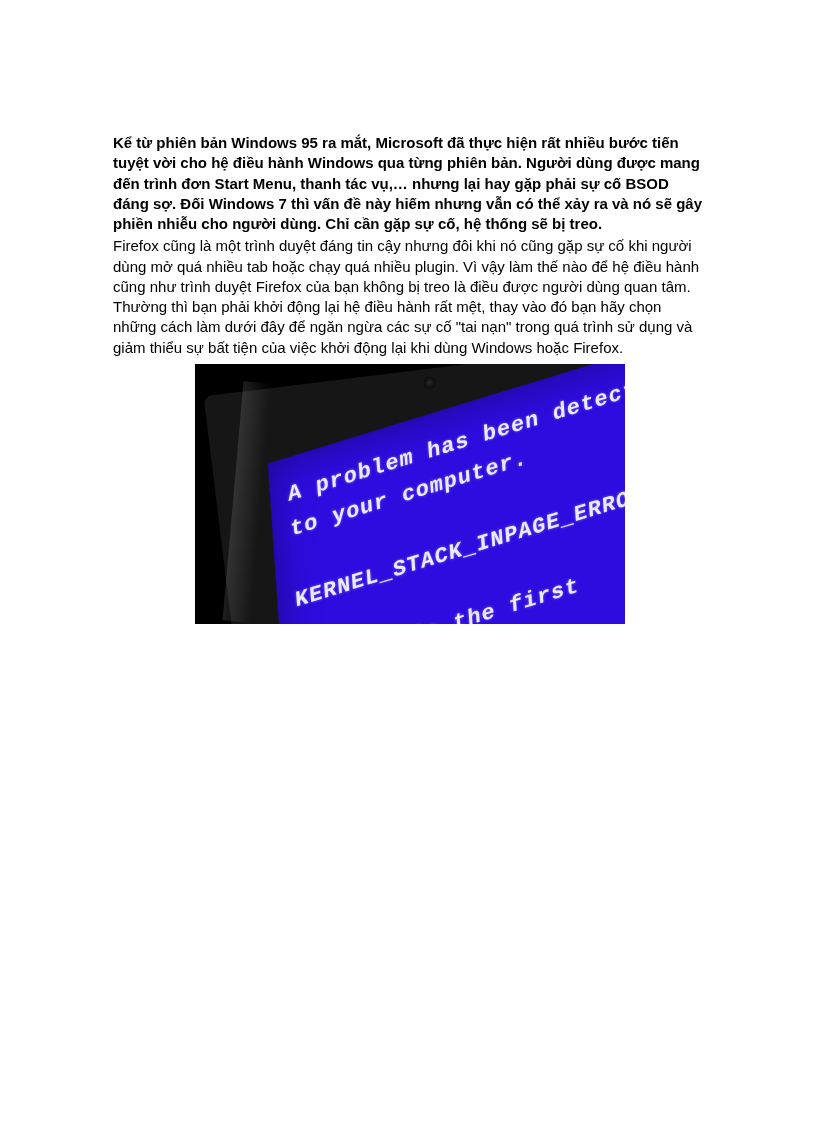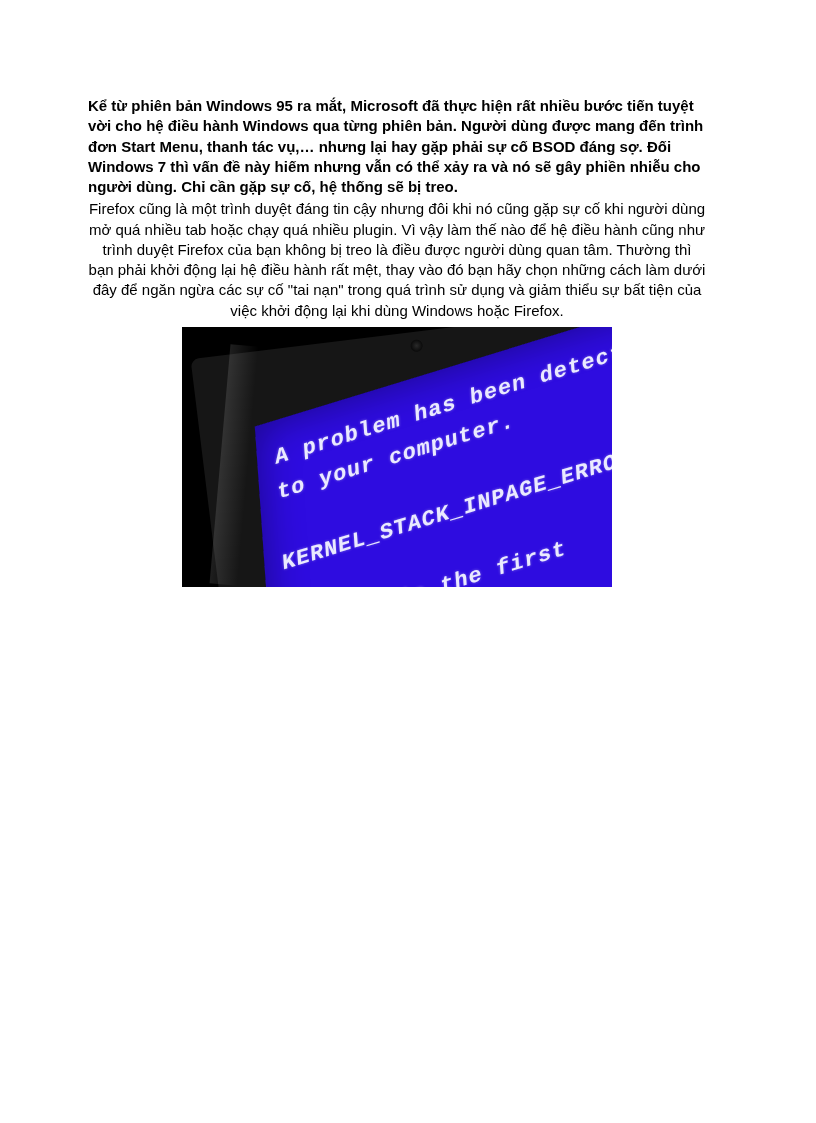--- a/index.html
+++ b/index.html
@@ -6,30 +6,31 @@
   body {
     width: 816px;
     height: 1123px;
     background: #ffffff;
     font-family: Arial, Helvetica, sans-serif;
     font-size: 15px;
     line-height: 1.35;
     color: #000000;
   }
   .page {
-    padding: 96px 110px 96px 88px;
+    padding: 96px 110px 96px 113px;
+    margin-top: 37px;
   }
   .heading {
     font-weight: bold;
     margin-bottom: 2px;
   }
   .body-text {
     font-weight: normal;
     margin-bottom: 6px;
-    text-align: center;
+    text-align: left;
   }
   .bsod-image {
     width: 430px;
     height: 260px;
     background: #000000;
     position: relative;
     overflow: hidden;
     margin: 0 auto;
   }
   .monitor-border {

